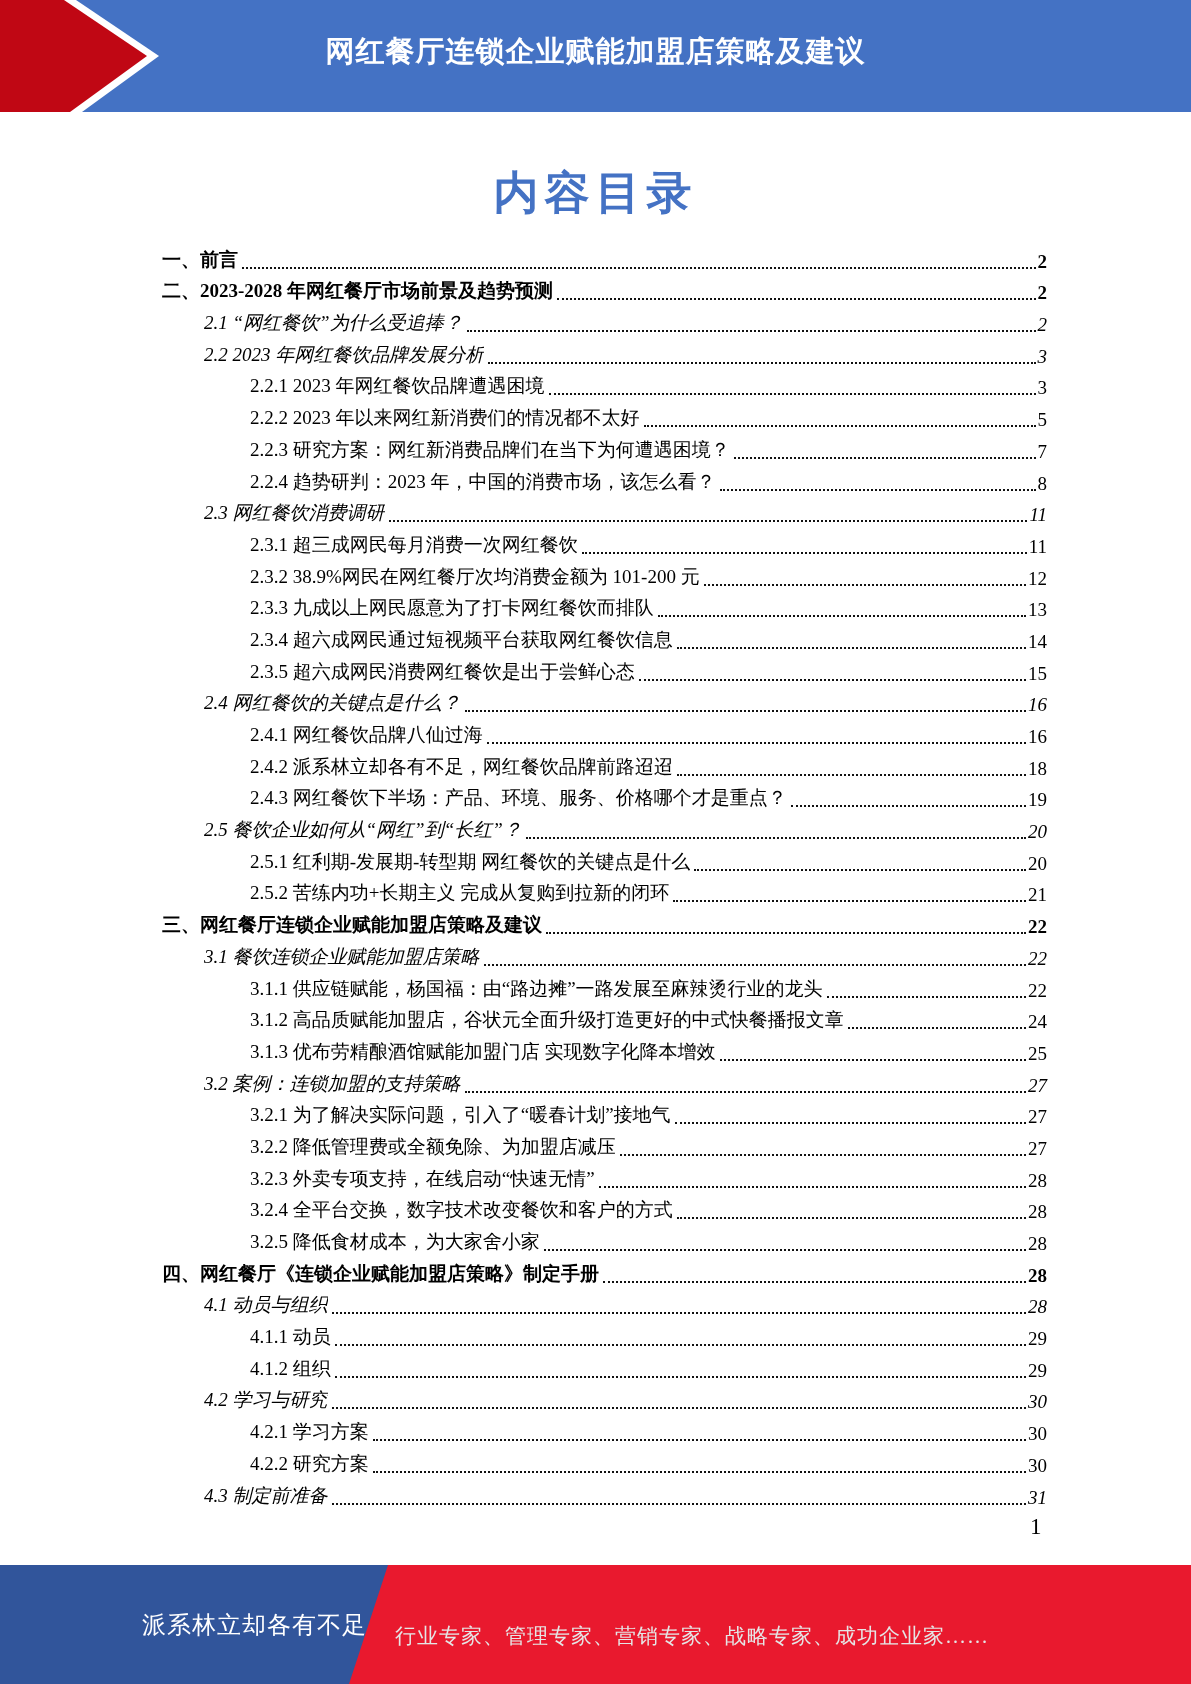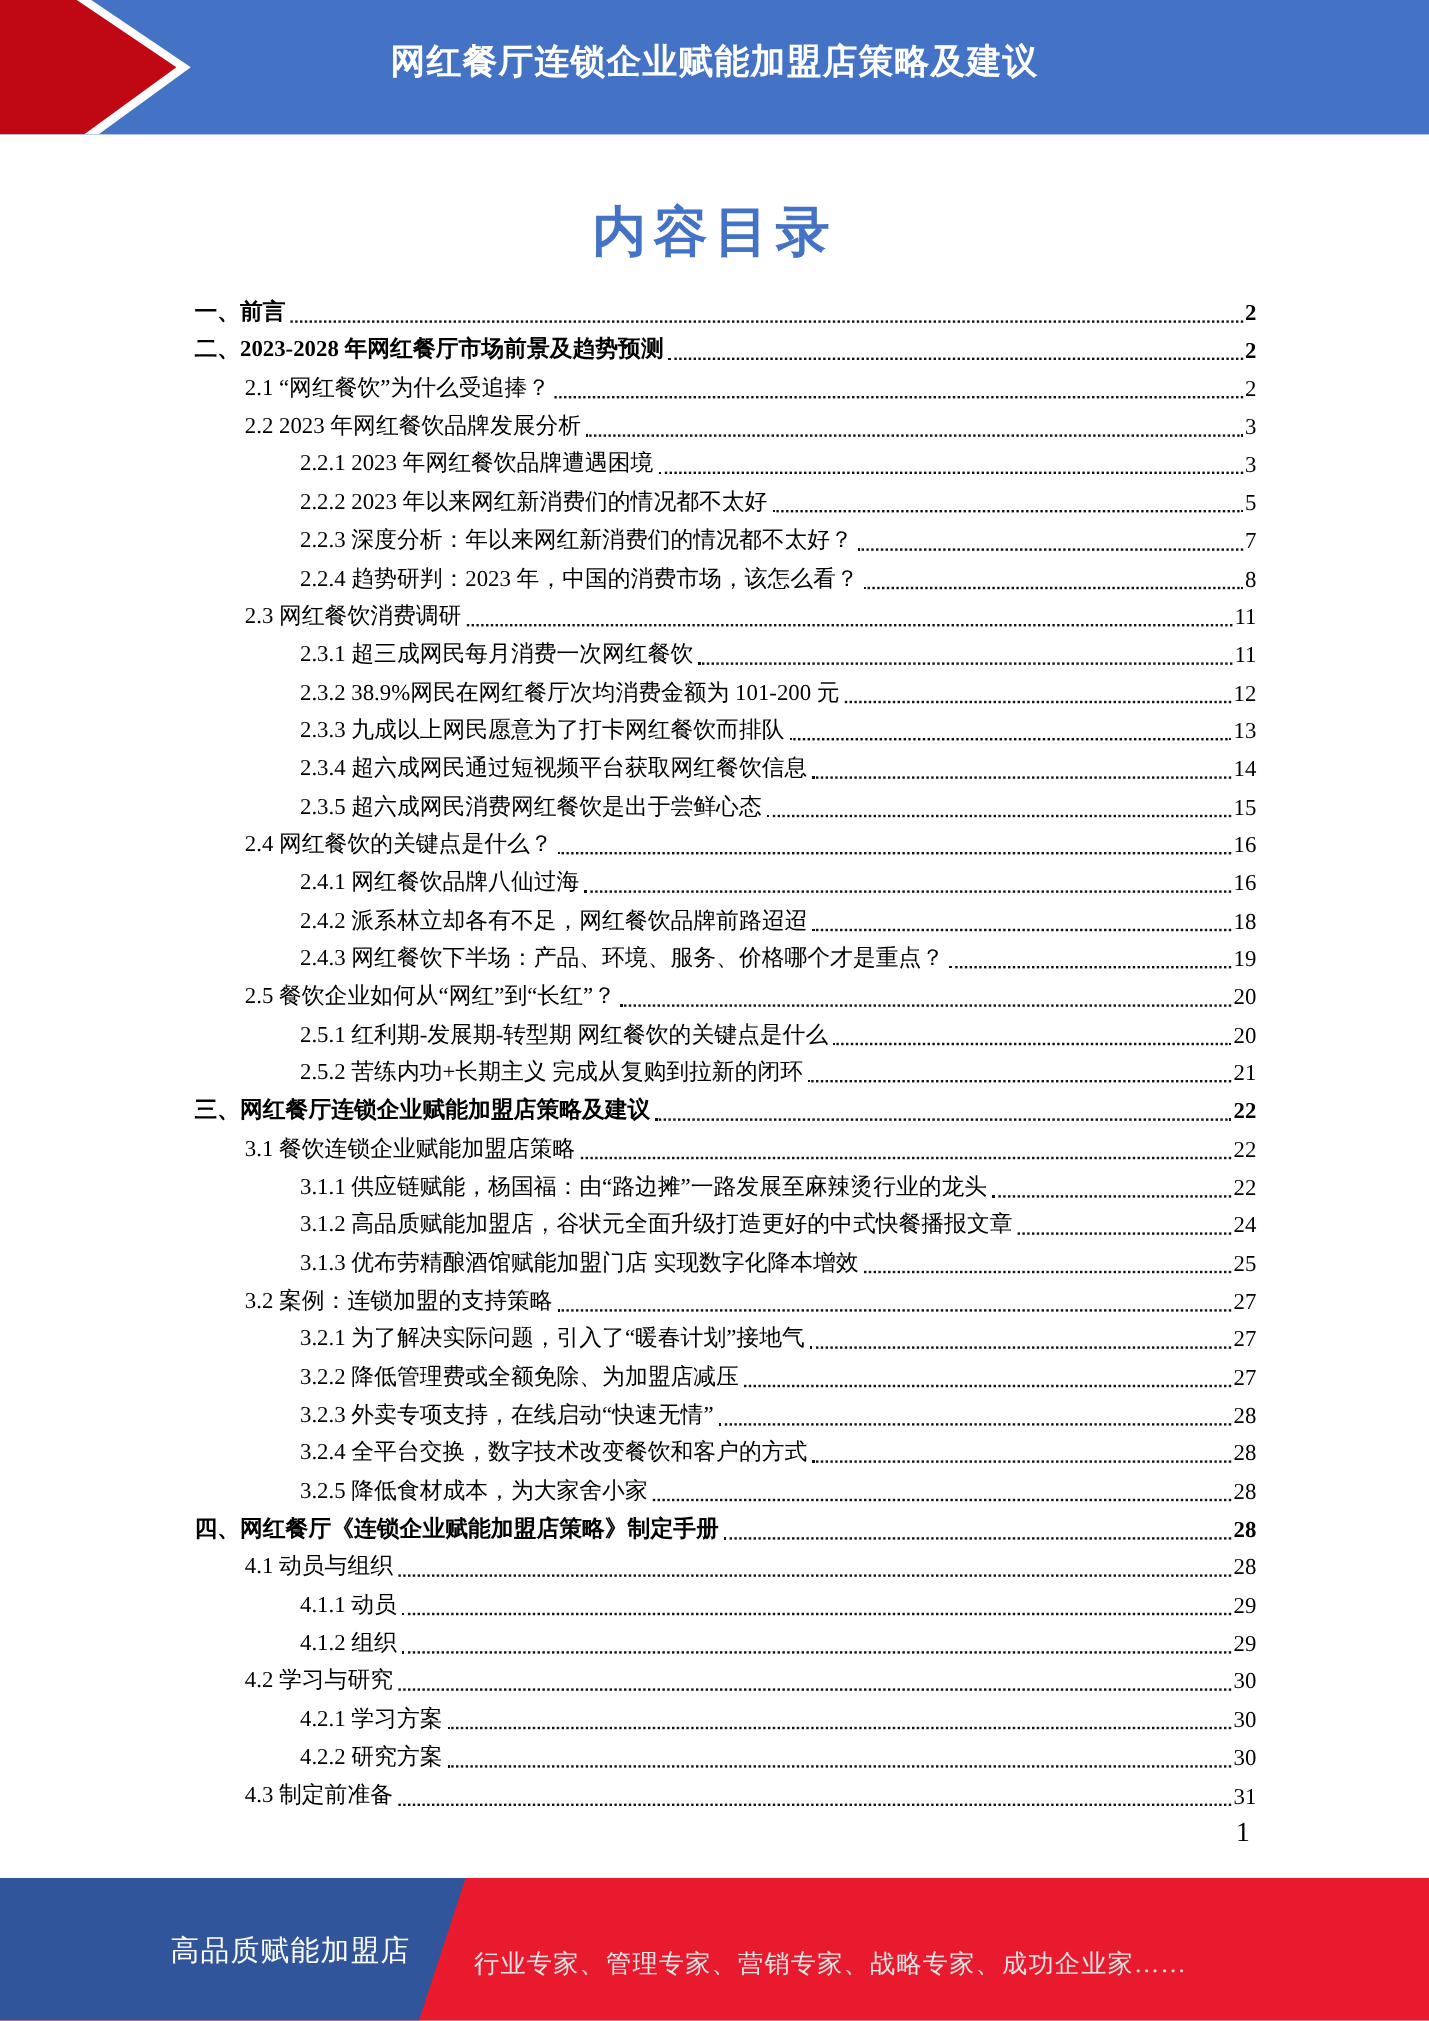--- a/index.html
+++ b/index.html
@@ -48,21 +48,21 @@
     position:absolute;left:142px;top:241px;width:905px;
     display:flex;flex-direction:column;
   }
   .toc-row{
     display:flex;align-items:flex-end;
     height:31.7px;
     font-size:19px;color:#000;
     white-space:nowrap;
   }
   .toc-row.bold{font-weight:bold;}
-  .toc-row.level-2{padding-left:42px;}
+  .toc-row.level-2{padding-left:42px;font-style:italic;}
   .toc-row.level-3{padding-left:88px;align-items:flex-end;}
   .toc-label{flex:0 1 auto;overflow:hidden;margin-left:20px;}
   .toc-dots{
     flex:1 1 auto;
     border-bottom:2px dotted #111;
     margin:0 2px 4px 4px;
     min-width:12px;
   }
   .toc-page{flex:0 0 auto;}
 
@@ -139,21 +139,21 @@
       <span class="toc-page">3</span>
     </div>
 
     <div class="toc-row level-3">
       <span class="toc-label">2.2.2 2023 年以来网红新消费们的情况都不太好</span>
       <span class="toc-dots"></span>
       <span class="toc-page">5</span>
     </div>
 
     <div class="toc-row level-3">
-      <span class="toc-label">2.2.3 深度分析：年以来网红新消费们的情况都不太好？</span>
+      <span class="toc-label">2.2.3 研究方案：网红新消费品牌们在当下为何遭遇困境？</span>
       <span class="toc-dots"></span>
       <span class="toc-page">7</span>
     </div>
 
     <div class="toc-row level-3">
       <span class="toc-label">2.2.4 趋势研判：2023 年，中国的消费市场，该怎么看？</span>
       <span class="toc-dots"></span>
       <span class="toc-page">8</span>
     </div>
 
@@ -347,17 +347,17 @@
       <span class="toc-label">4.3 制定前准备</span>
       <span class="toc-dots"></span>
       <span class="toc-page">31</span>
     </div>
   </div>
 
   <div class="page-number">1</div>
 
   <div class="footer">
     <div class="footer-blue-wedge"></div>
-    <div class="footer-left-text">高品质赋能加盟店</div>
+    <div class="footer-left-text">派系林立却各有不足</div>
     <div class="footer-right-text">行业专家、管理专家、营销专家、战略专家、成功企业家……</div>
   </div>
 
 </div>
 
 </body></html>

